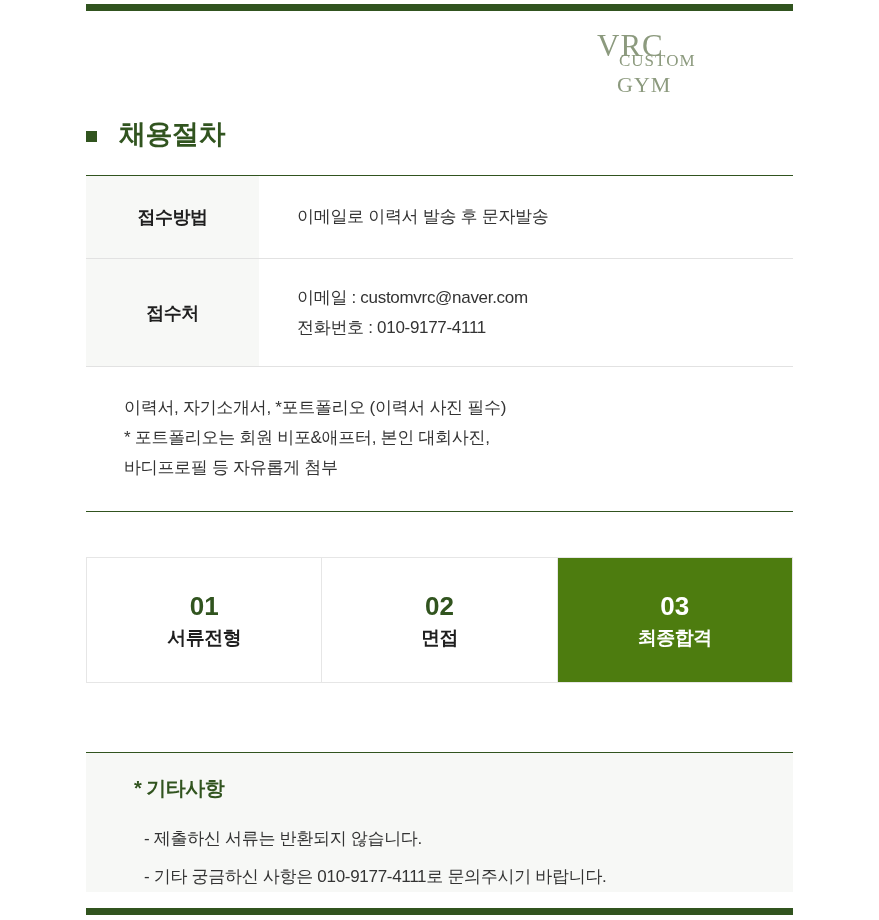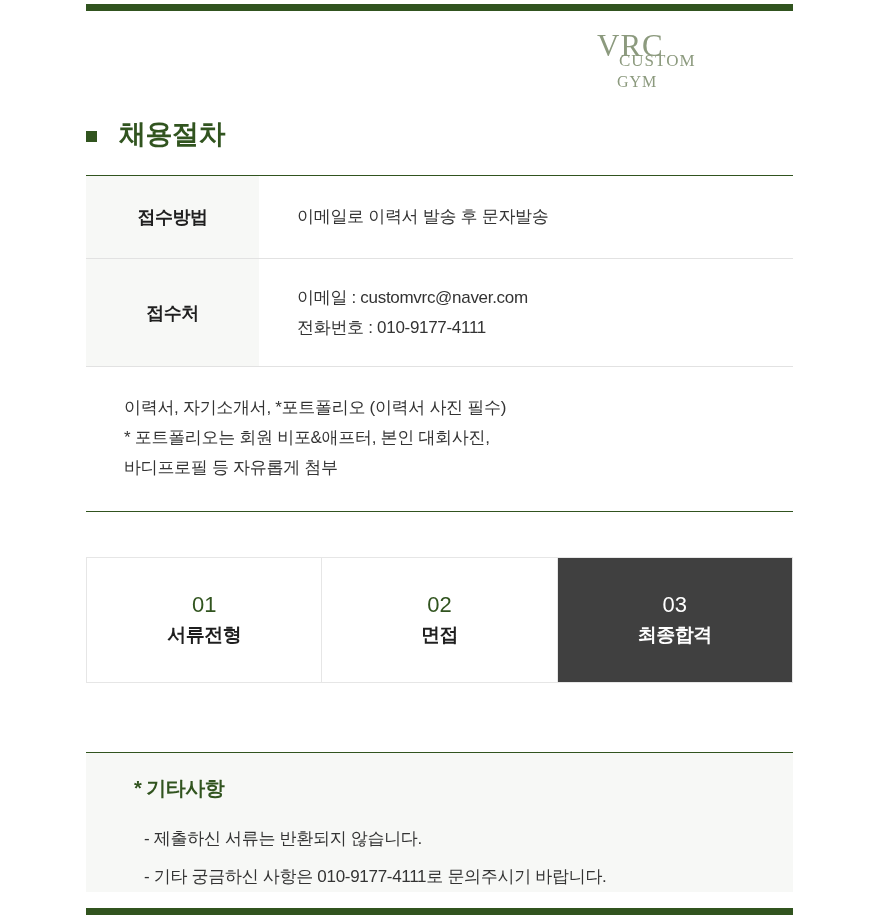--- a/index.html
+++ b/index.html
@@ -61,21 +61,21 @@
   }
   .logo .l2 {
     font-size: 17px;
     letter-spacing: 1px;
     display: block;
     margin-top: -9px;
     margin-left: 28px;
     text-align: left;
   }
   .logo .l3 {
-    font-size: 16px;
+    font-size: 22px;
     letter-spacing: 1px;
     display: block;
     margin-top: 5px;
     margin-left: 26px;
     text-align: left;
   }
 
   
   .heading {
     position: absolute;
@@ -156,34 +156,34 @@
     flex: 1;
     display: flex;
     flex-direction: column;
     align-items: center;
     justify-content: center;
     border-right: 1px solid #e6e6e6;
     background: #ffffff;
   }
   .step:last-child { border-right: none; }
   .step .num {
-    font-size: 22px;
-    font-weight: normal;
+    font-size: 26px;
+    font-weight: bold;
     color: #31541f;
     line-height: 1.4;
   }
   .step .name {
     font-size: 19px;
     font-weight: bold;
     color: #1f1f1f;
     line-height: 1.5;
     letter-spacing: -0.5px;
   }
   .step.active {
-    background: #404040;
+    background: #4d7c0f;
   }
   .step.active .num,
   .step.active .name {
     color: #ffffff;
   }
 
   
   .notes {
     position: absolute;
     left: 86px;

